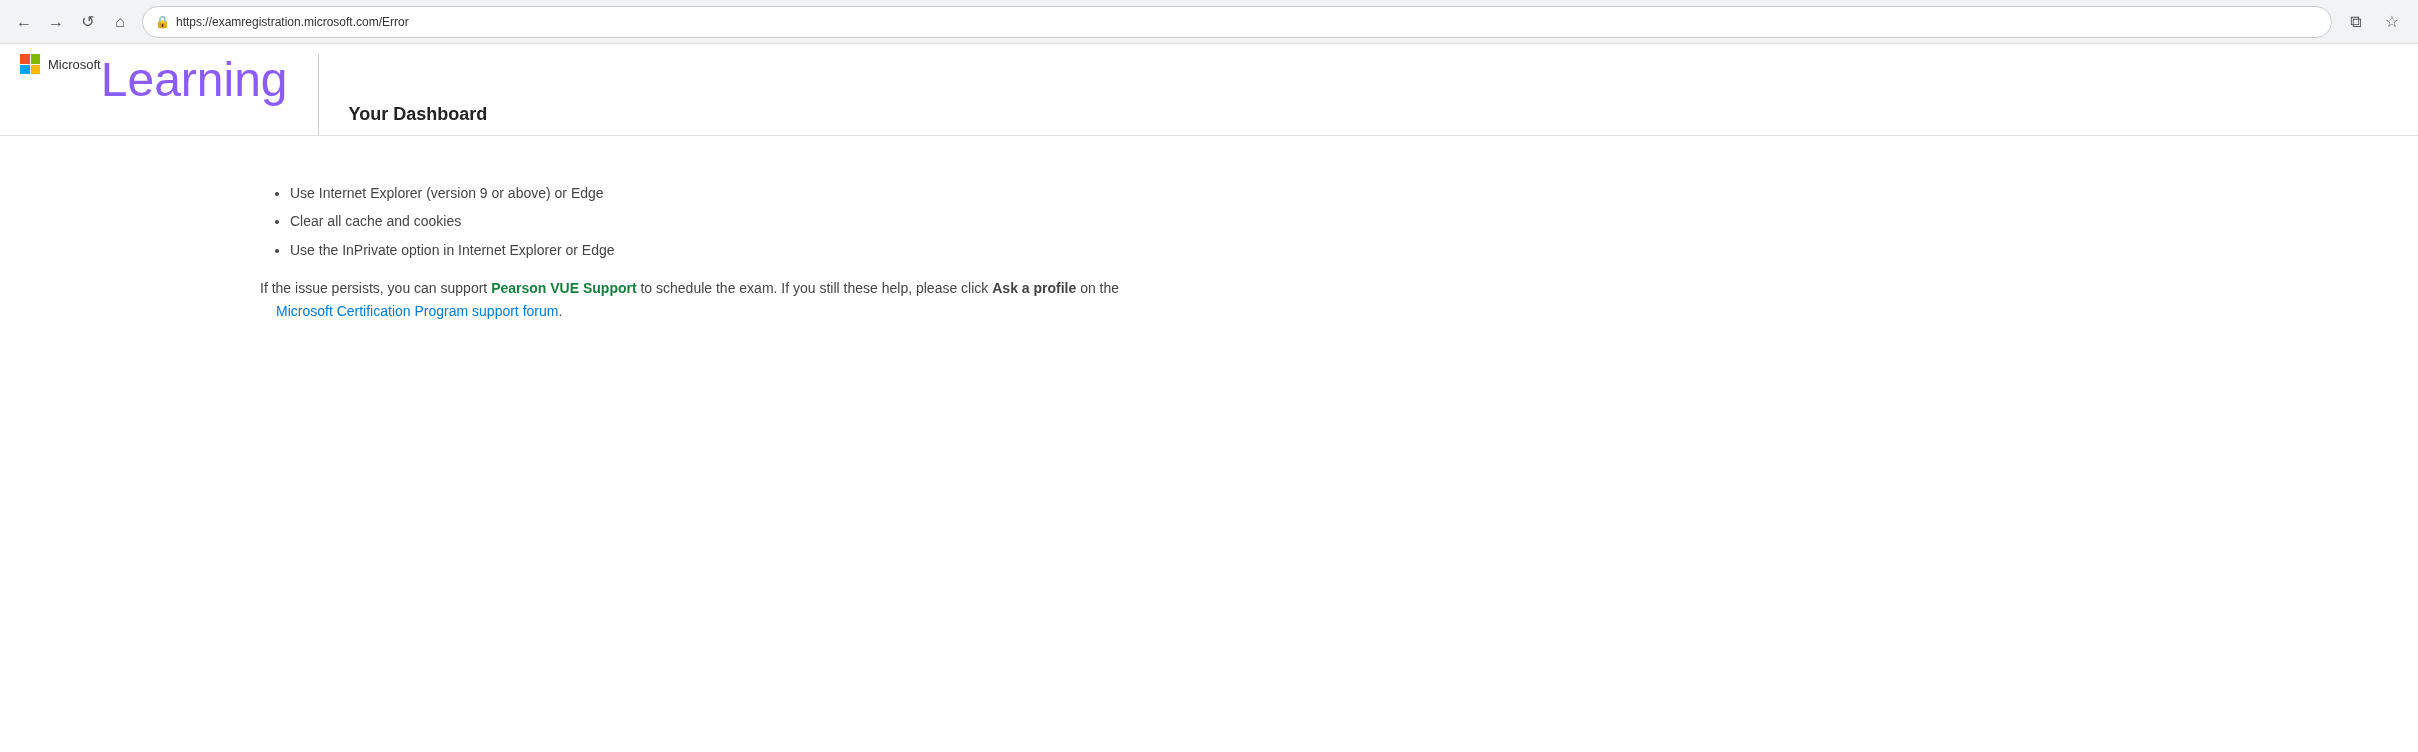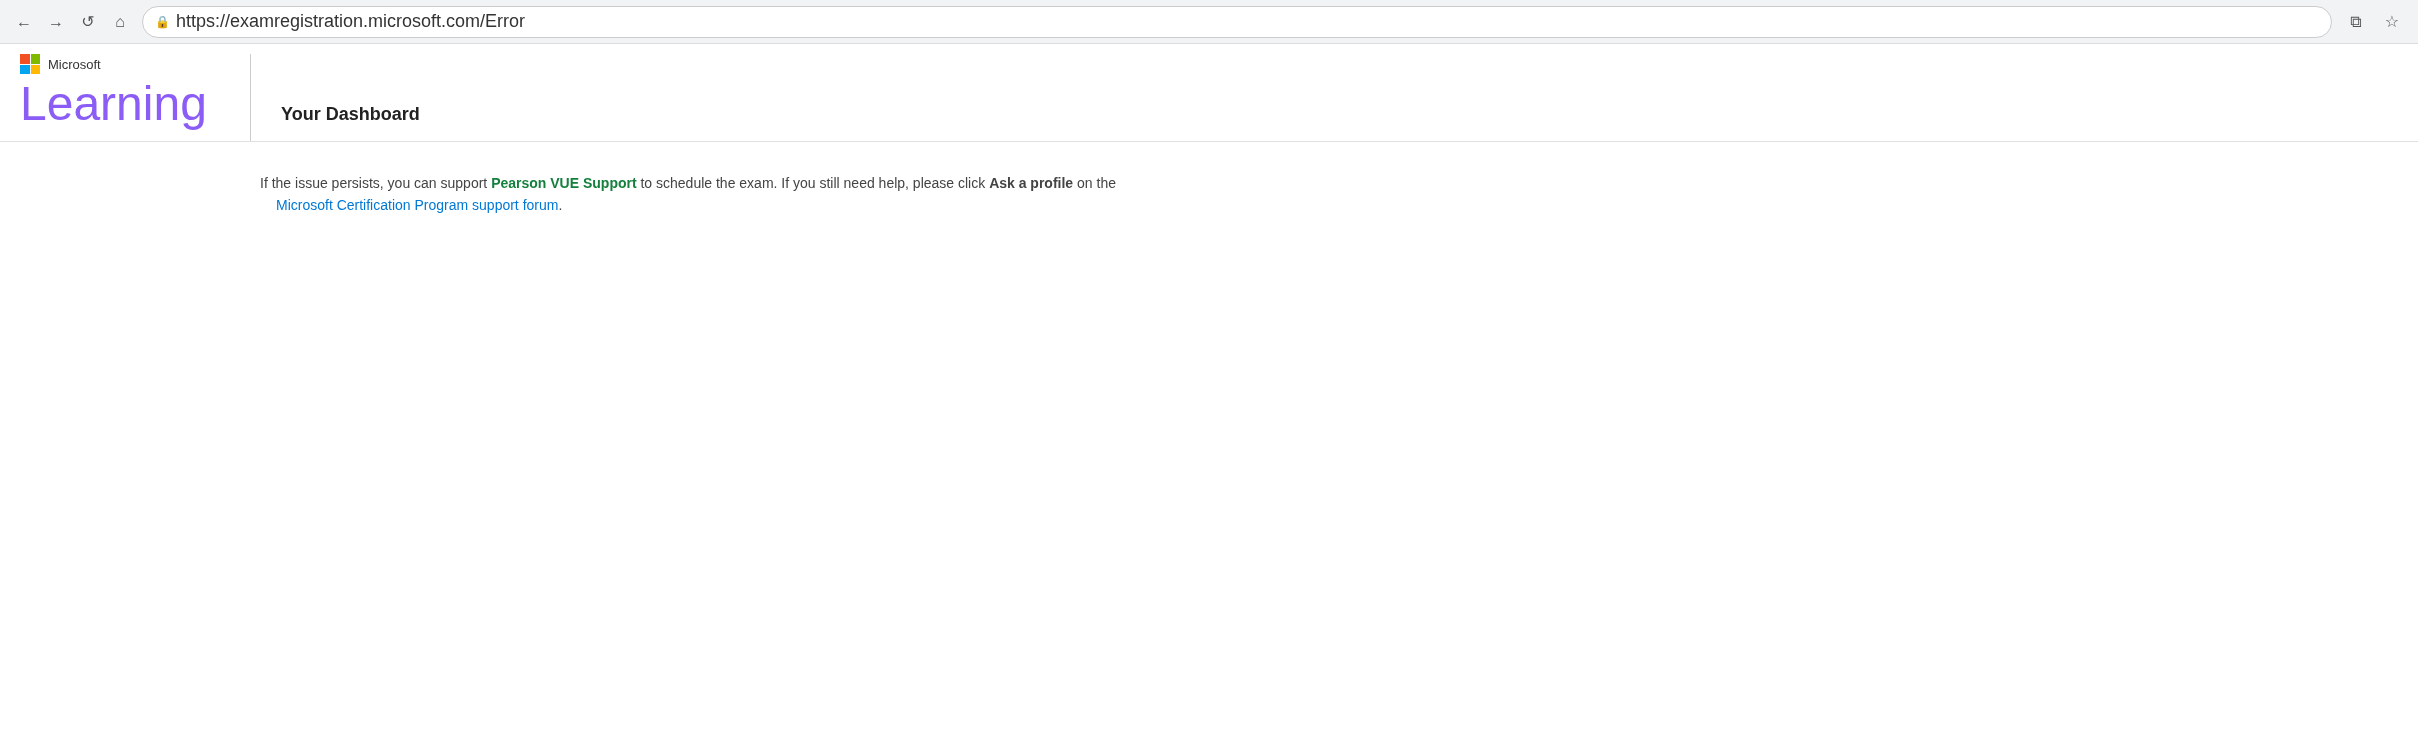--- a/index.html
+++ b/index.html
@@ -57,21 +57,21 @@
       gap: 6px;
       height: 32px;
     }
 
     .address-bar-lock {
       color: #555;
       font-size: 12px;
     }
 
     .address-bar-url {
-      font-size: 18px;
+      font-size: 12px;
       color: #333;
       flex: 1;
     }
 
     .browser-actions {
       display: flex;
       align-items: center;
       gap: 8px;
     }
 
@@ -92,21 +92,21 @@
     
     .site-header {
       display: flex;
       align-items: flex-start;
       padding: 10px 20px 0 20px;
       border-bottom: 1px solid #e0e0e0;
     }
 
     .site-brand {
       display: flex;
-      flex-direction: column;
+      flex-direction: row;
       align-items: flex-start;
       min-width: 200px;
       padding-bottom: 10px;
     }
 
     .microsoft-logo {
       display: flex;
       align-items: center;
       gap: 8px;
       margin-bottom: 4px;
@@ -243,17 +243,22 @@
 
   <div class="header-divider"></div>
 
   <div class="dashboard-title-area">
     <h1 class="dashboard-title">Your Dashboard</h1>
   </div>
 </div>
 
 <div class="main-content">
 
+  <ul class="error-steps">
+    <li class="error-step">Use Internet Explorer (version 9 or above) or Edge</li>
+    <li class="error-step">Clear all cache and cookies</li>
+    <li class="error-step">Use the InPrivate option in Internet Explorer or Edge</li>
+  </ul>
 
   <p class="contact-text">
-    <span>If the issue persists, you can support </span><a class="link-blue">Pearson VUE Support</a><span> to schedule the exam. If you still need help, please click </span><strong><span>Ask a profile</span></strong><span> on the </span><br><a class="link-blue-normal">Microsoft Certification Program support forum</a><span>.</span>
+    <span>If the issue persists, you can support </span><a class="link-blue">Pearson VUE Support</a><span> to schedule the exam. If you still these help, please click </span><strong><span>Ask a profile</span></strong><span> on the </span><br><a class="link-blue-normal">Microsoft Certification Program support forum</a><span>.</span>
   </p>
 </div>
 
 </body></html>

